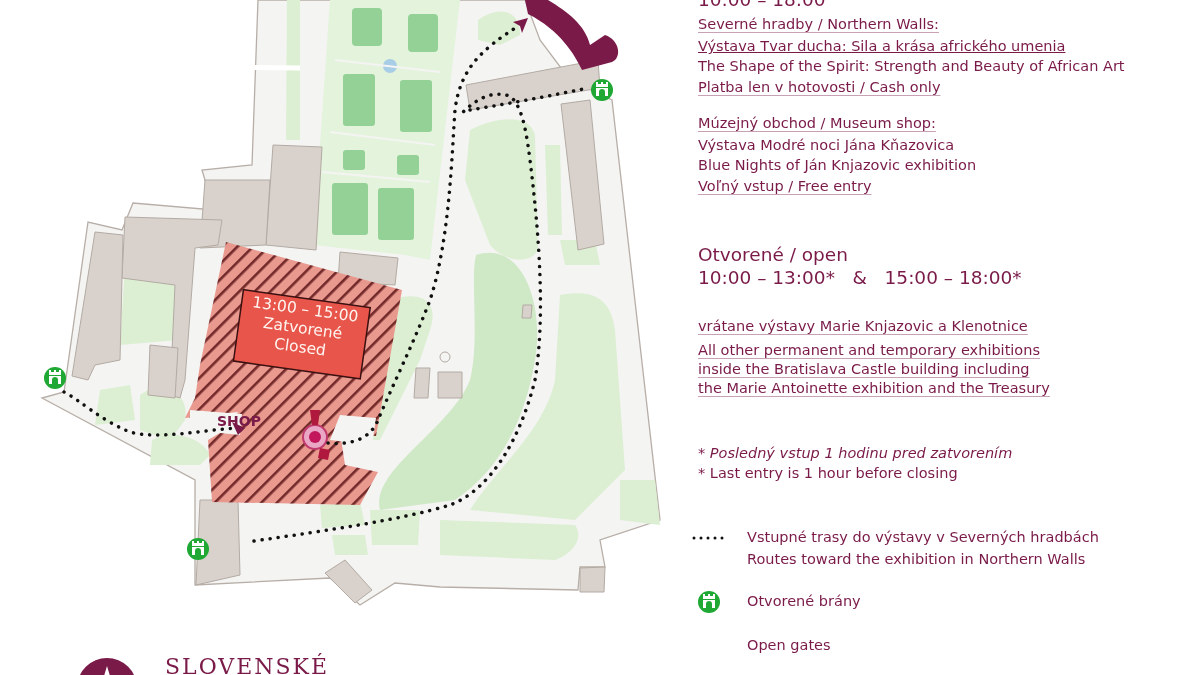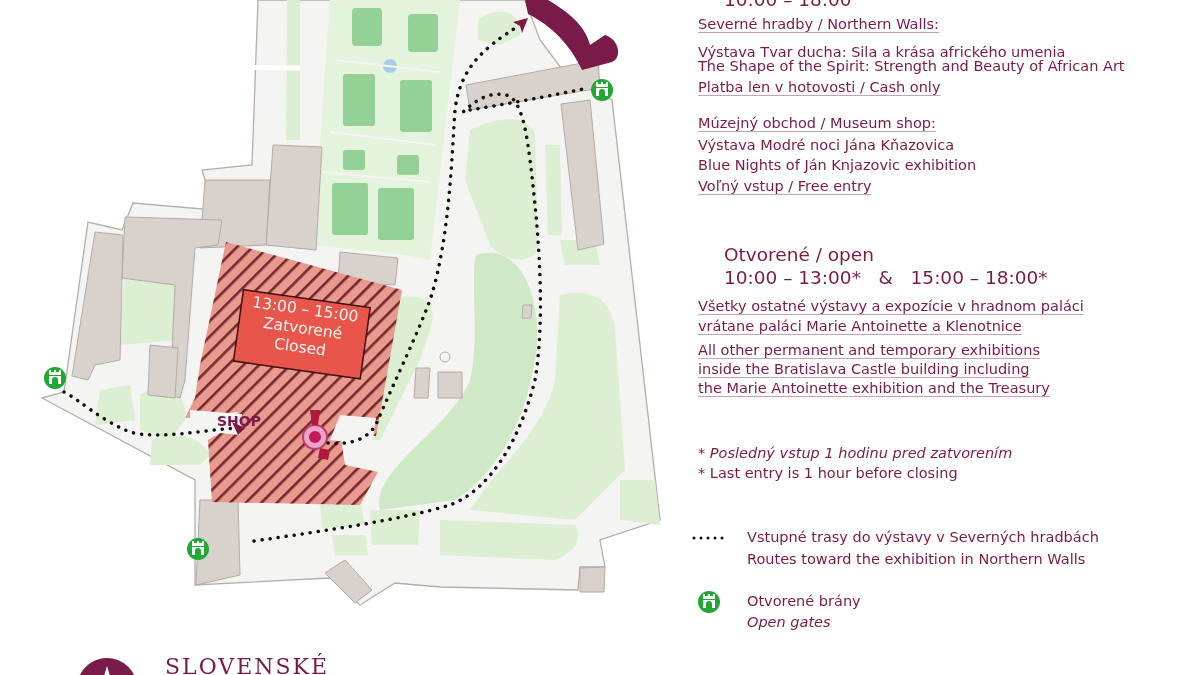--- a/index.html
+++ b/index.html
@@ -5,21 +5,21 @@
   html, body { margin: 0; padding: 0; }
   body {
     width: 1200px; height: 675px; overflow: hidden; background: #ffffff;
     position: relative; font-family: "DejaVu Sans", "Liberation Sans", sans-serif;
     color: #7a1a48;
   }
   #map { position: absolute; left: 0; top: 0; width: 690px; height: 675px; }
   #legend { position: absolute; left: 698px; top: 0; width: 500px; height: 481px; }
   .txt { position: absolute; white-space: nowrap; color: #7a1a48; font-size: 14.5px; line-height: 20px; }
   .ul { text-decoration: underline; text-decoration-color: #c7a1b4; text-underline-offset: 3px; text-decoration-thickness: 1px; }
-  .big { font-size: 18.5px; line-height: 23px; margin-left: 26px; }
+  .big { font-size: 18.5px; line-height: 23px; }
   .gate-legend { position: absolute; left: 0; top: 591px; width: 22px; height: 22px; }
   .dots-legend { position: absolute; left: -6px; top: 536px; width: 36px; height: 4px; }
   #logo { position: absolute; left: 75px; top: 650px; width: 300px; height: 25px; }
   .logo-text { position: absolute; left: 165px; top: 654px; font-family: "DejaVu Serif", "Liberation Serif", serif;
     font-size: 22px; letter-spacing: 2px; color: #7a1a48; white-space: nowrap; }
 </style>
 </head>
 <body>
 
 <div id="map">
@@ -147,33 +147,32 @@
     <div>Zatvorené</div>
     <div>Closed</div>
   </div>
   <div style="position:absolute; left:217px; top:413px; font-size:14px; font-weight:bold; color:#7a1a48;">SHOP</div>
 </div>
 
 <div id="legend">
   <div class="txt big" style="top:-12px;">10:00 – 18:00</div>
 
   <div class="txt ul" style="top:14px;">Severné hradby / Northern Walls:</div>
-  <div class="txt" style="top:42px;">Výstava Tvar ducha: Sila a krása afrického umenia</div>
+  <div class="txt" style="top:36px;text-decoration:underline;">Výstava Tvar ducha: Sila a krása afrického umenia</div>
   <div class="txt" style="top:56px;">The Shape of the Spirit: Strength and Beauty of African Art</div>
   <div class="txt ul" style="top:77px;">Platba len v hotovosti / Cash only</div>
 
   <div class="txt ul" style="top:113px;">Múzejný obchod / Museum shop:</div>
   <div class="txt" style="top:135px;">Výstava Modré noci Jána Kňazovica</div>
   <div class="txt ul" style="top:176px;">Voľný vstup / Free entry</div>
   <div class="txt" style="top:155px;">Blue Nights of Ján Knjazovic exhibition</div>
 
   <div class="txt big" style="top:243px;">Otvorené / open</div>
   <div class="txt big" style="top:266px; white-space:pre;">10:00 – 13:00*   &amp;   15:00 – 18:00*</div>
-  <div class="txt ul" style="top:296px;">Všetky ostatné výstavy a expozície v hradnom paláci</div>
-  <div class="txt ul" style="top:316px;">vrátane paláci Marie Antoinette a Klenotnice</div>
+  <div class="txt ul" style="top:316px;">vrátane výstavy Marie Knjazovic a Klenotnice</div>
   <div class="txt ul" style="top:340px;">All other permanent and temporary exhibitions</div>
   <div class="txt ul" style="top:359px;">inside the Bratislava Castle building including</div>
   <div class="txt ul" style="top:378px;">the Marie Antoinette exhibition and the Treasury</div>
 
   <div class="txt" style="top:443px;font-style:italic;">* Posledný vstup 1 hodinu pred zatvorením</div>
   <div class="txt" style="top:463px;">* Last entry is 1 hour before closing</div>
 
   <svg class="dots-legend" viewBox="0 0 36 4">
     <g fill="#111">
         <circle cx="2" cy="2" r="1.5"></circle>
@@ -188,20 +187,20 @@
 
   <svg class="gate-legend" viewBox="-11 -11 22 22">
     <circle cx="0" cy="0" r="11" fill="#1fa833"></circle>
     <rect x="-6" y="-6" width="12" height="3" fill="#fff"></rect>
     <rect x="-6" y="-8" width="2" height="2" fill="#fff"></rect>
     <rect x="-1" y="-8" width="2" height="2" fill="#fff"></rect>
     <rect x="4" y="-8" width="2" height="2" fill="#fff"></rect>
     <path d="M-6,-2 H6 V6 H3 V2 A3,3 0 0 0 -3,2 V6 H-6 Z" fill="#fff"></path>
   </svg>
   <div class="txt" style="left:49px; top:591px;">Otvorené brány</div>
-  <div class="txt" style="left:49px; top:612px;font-style:italic;">Open gates</div>
+  <div class="txt" style="left:49px; top:635px;">Open gates</div>
 </div>
 
 <svg id="logo" viewBox="0 0 300 25">
   <circle cx="32" cy="38" r="30" fill="#7a1a48"></circle>
   <path d="M32,16 L35,26 L45,26 L37,32 L40,42 L32,36 L24,42 L27,32 L19,26 L29,26 Z" fill="#ffffff"></path>
 </svg>
 <div class="logo-text">SLOVENSKÉ</div>
 
 </body></html>

